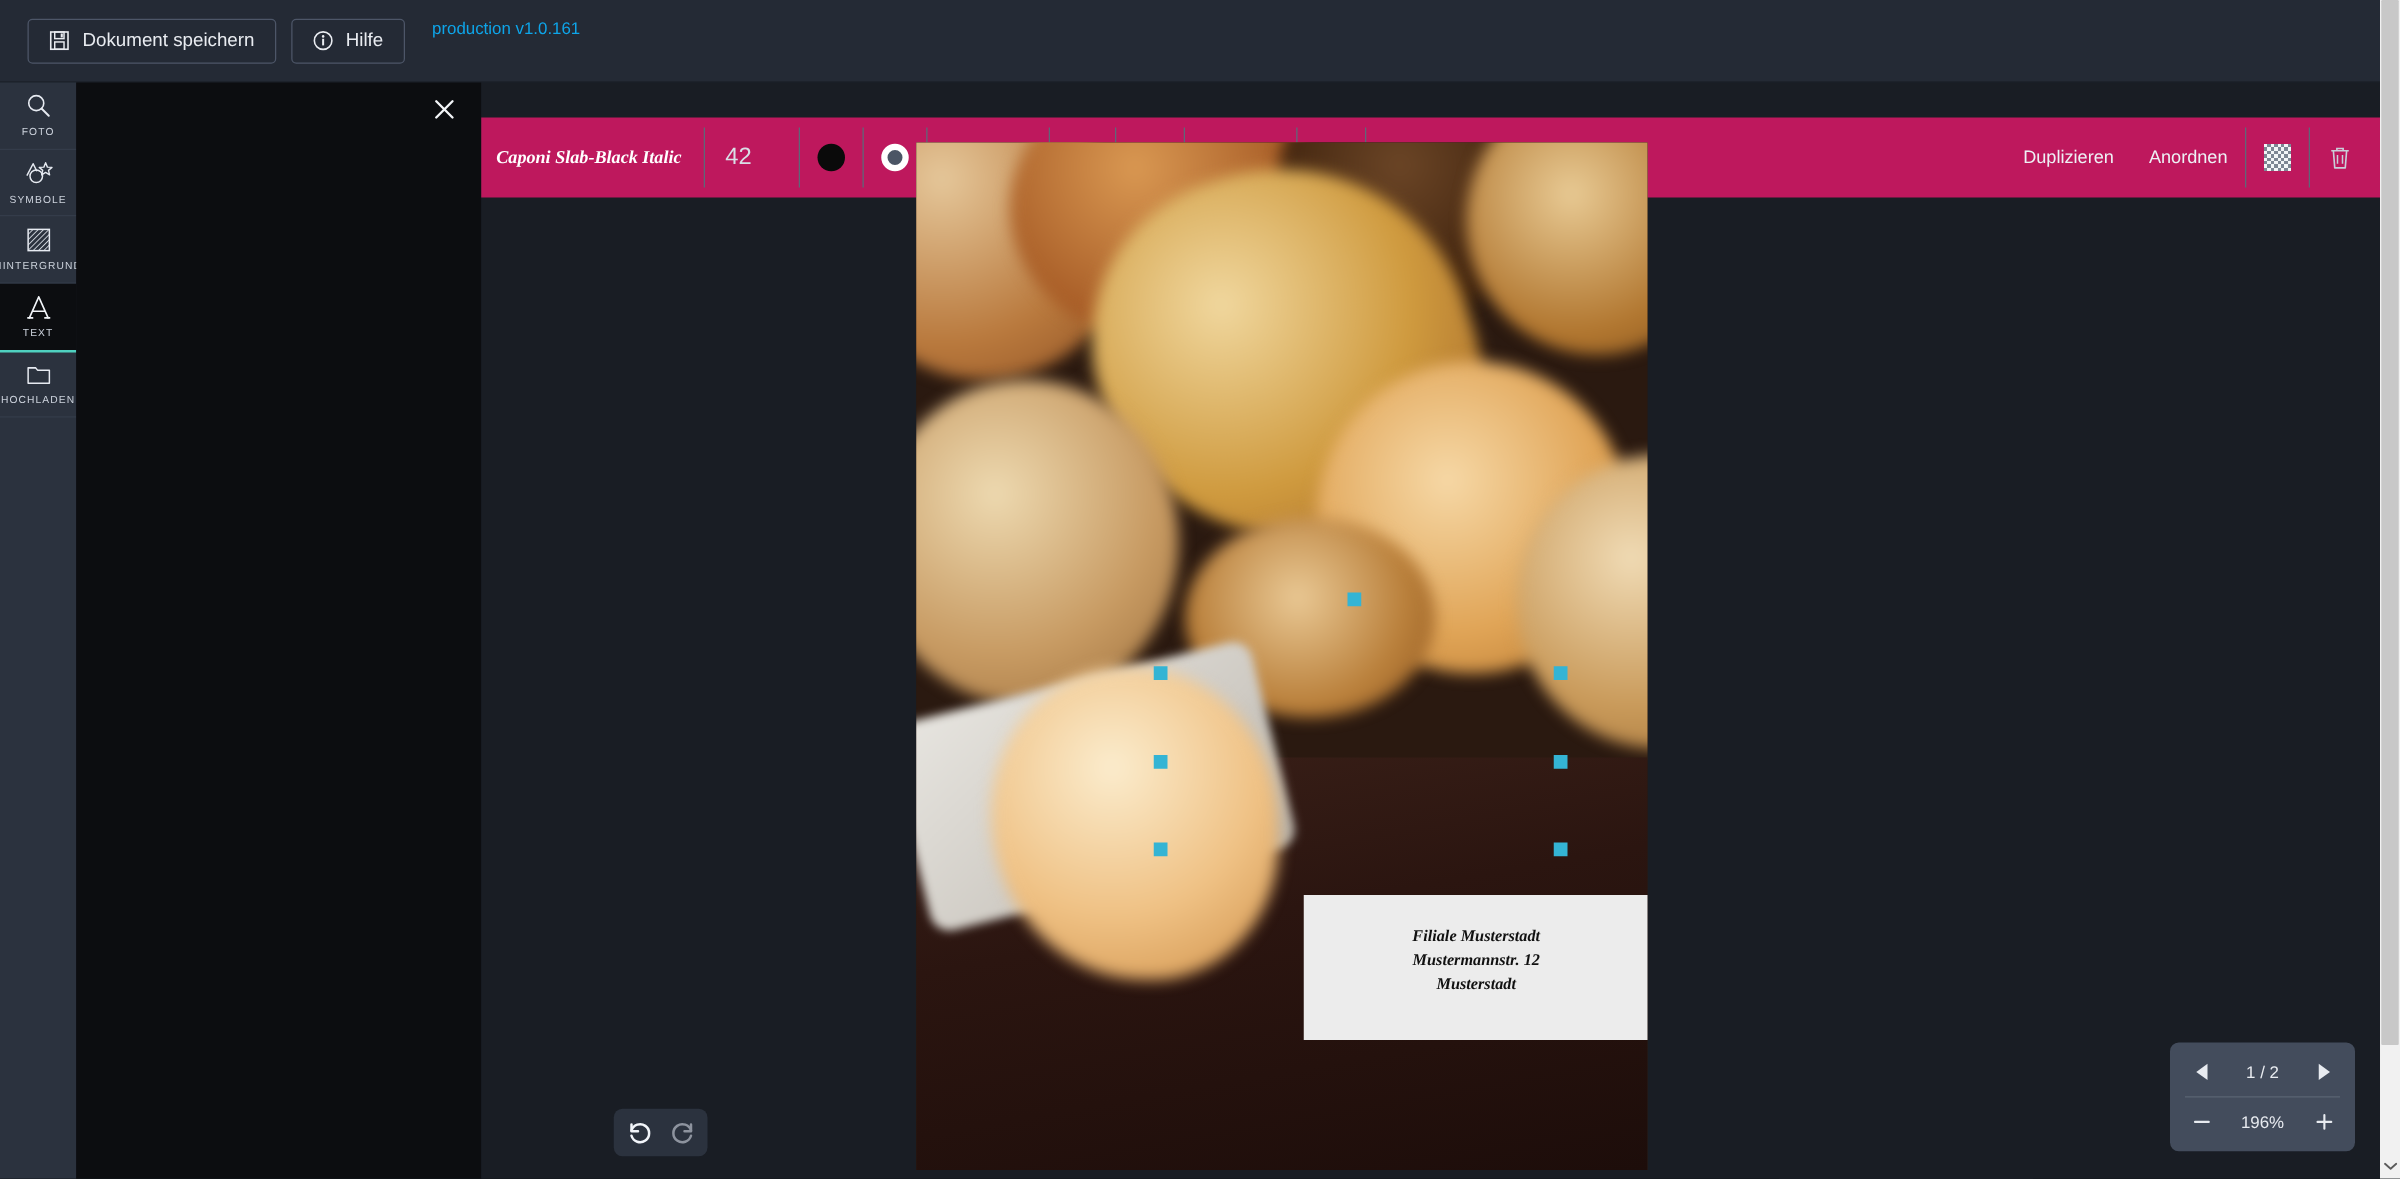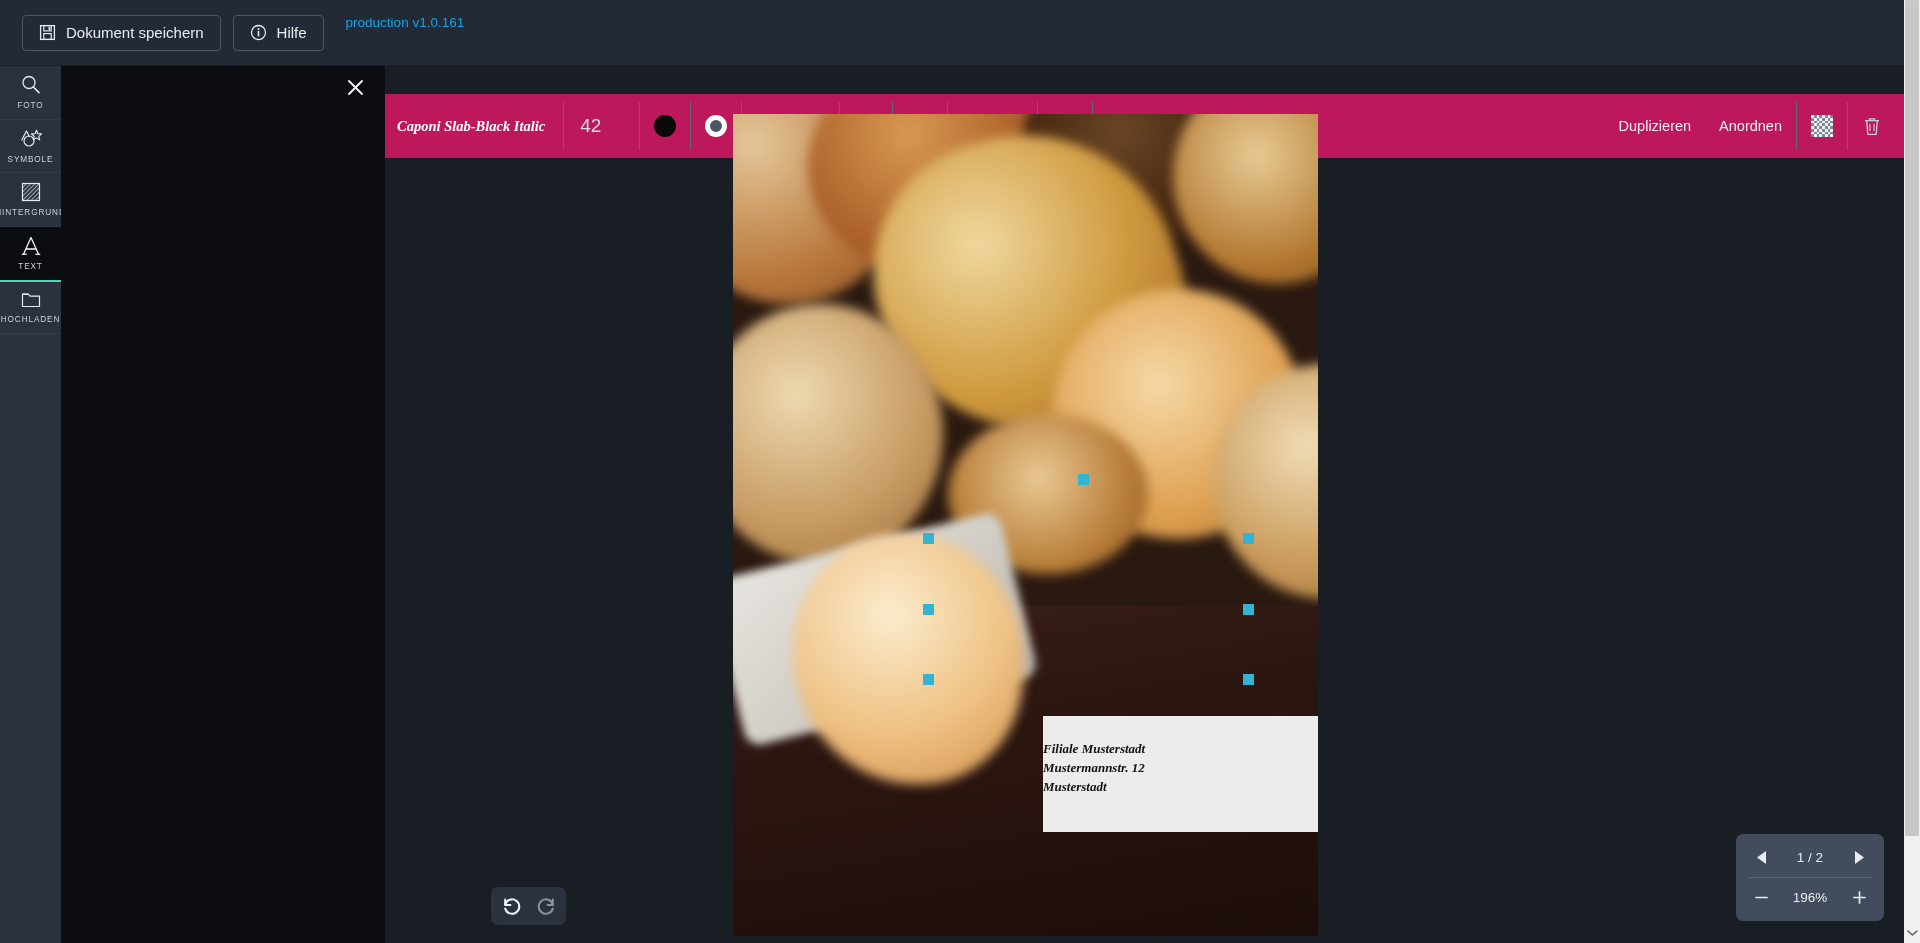--- a/index.html
+++ b/index.html
@@ -145,21 +145,21 @@
   }
   .handle {
     position: absolute; width: 11px; height: 11px; background: #34b4d4;
   }
   .addr {
     position: absolute; left: 310px; top: 602px; width: 276px; height: 116px;
     background: #ececec;
   }
   .addr-txt {
     font-family: "Liberation Serif", serif; font-weight: 700; font-style: italic;
-    font-size: 13px; line-height: 1.45; color: #111; text-align: left; padding-top: 24px;
+    font-size: 13px; line-height: 1.45; color: #111; text-align: center; padding-top: 24px;
   }
 
   
   .undo-dock {
     position: absolute; left: 491px; top: 887px; width: 75px; height: 38px;
     background: #2b323e; border-radius: 7px;
     display: flex; align-items: center; justify-content: center; gap: 8px;
   }
   .u-btn { width: 26px; height: 26px; display:flex; align-items:center; justify-content:center; cursor: pointer; }
 

